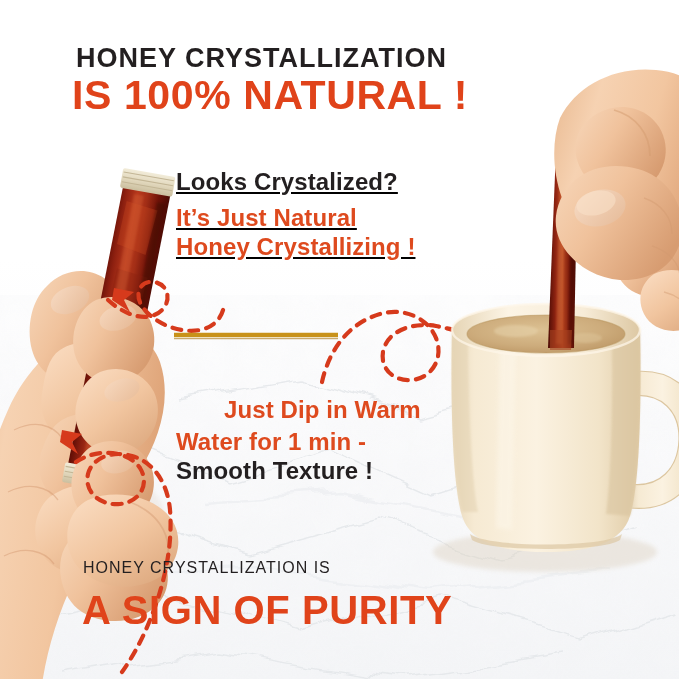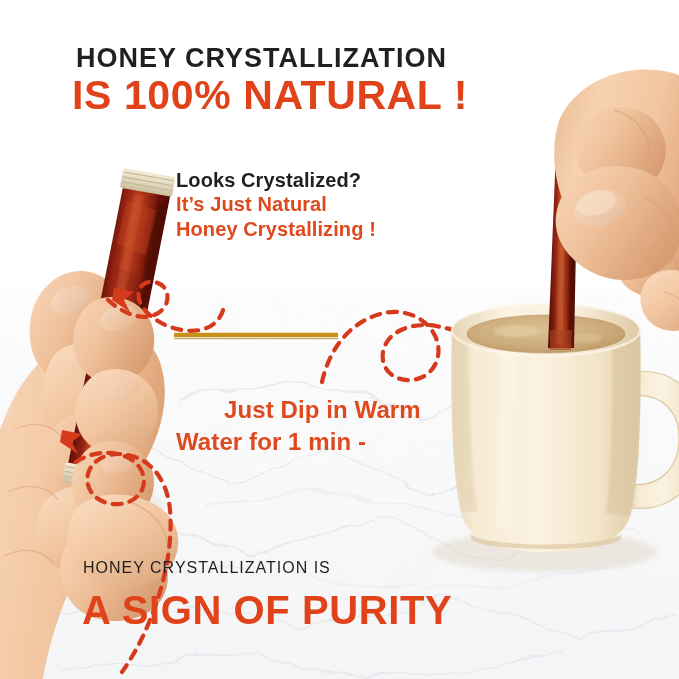--- a/index.html
+++ b/index.html
@@ -63,23 +63,23 @@
   .callout{
     position:absolute;
     font-weight:bold;
     white-space:nowrap;
     line-height:1.02;
     letter-spacing:0.1px;
   }
   .c-dark{color:#231f20;}
   .c-orange{color:#de4a1e;}
 
-  #callout-a{left:176px;top:170px;font-size:20px;}
+  #callout-a{left:176px;top:170px;font-size:24px;text-decoration:underline;}
   #callout-a .l1{display:block;}
-  #callout-a .l2{display:block;margin-top:4px;}
+  #callout-a .l2{display:block;margin-top:12px;}
   #callout-a .l3{display:block;margin-top:4px;}
 
   #callout-b{left:176px;top:398px;font-size:24px;}
   #callout-b .l1{display:block;margin-left:48px;}
   #callout-b .l2{display:block;margin-top:8px;}
   #callout-b .l3{display:block;margin-top:4px;}
 
   
   .art{position:absolute;left:0;top:0;width:679px;height:679px;}
 </style>
@@ -465,18 +465,19 @@
 
   <div class="callout" id="callout-a">
     <span class="l1 c-dark">Looks Crystalized?</span>
     <span class="l2 c-orange">It’s Just Natural</span>
     <span class="l3 c-orange">Honey Crystallizing !</span>
   </div>
 
   <div class="callout" id="callout-b">
     <span class="l1 c-orange">Just Dip in Warm</span>
     <span class="l2 c-orange">Water for 1 min -</span>
+    <span class="l3 c-dark">Smooth Texture !</span>
   </div>
 
   <div class="headline hl-dark" id="bottom-line1">HONEY CRYSTALLIZATION IS</div>
   <div class="headline hl-orange" id="bottom-line2">A SIGN OF PURITY</div>
 
 </div>
 
 </body></html>

